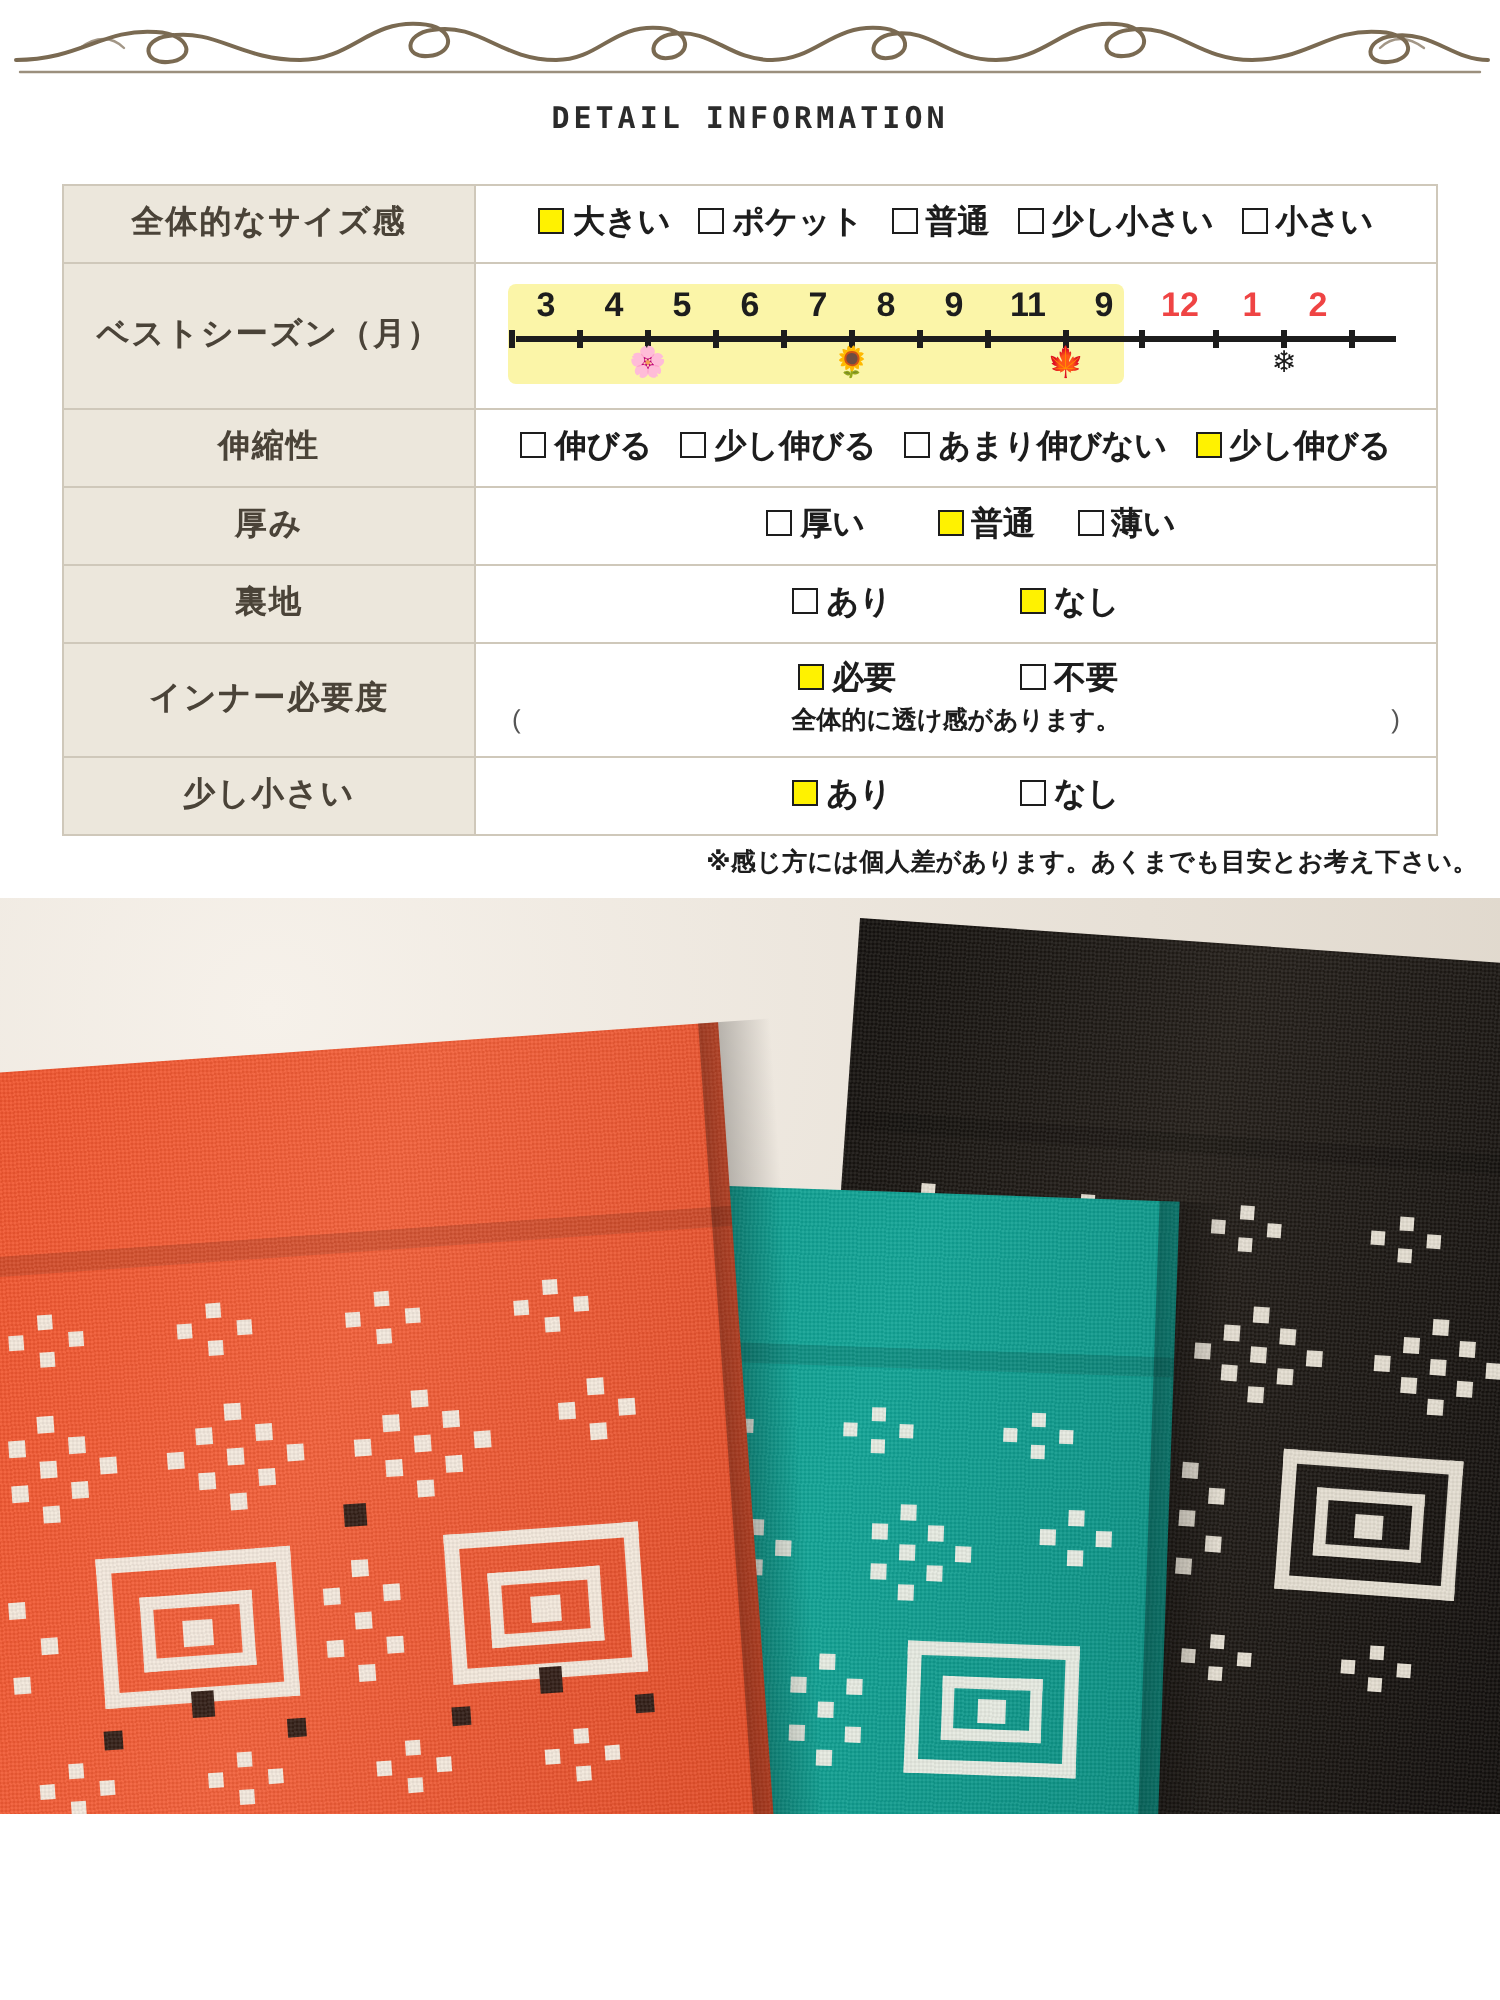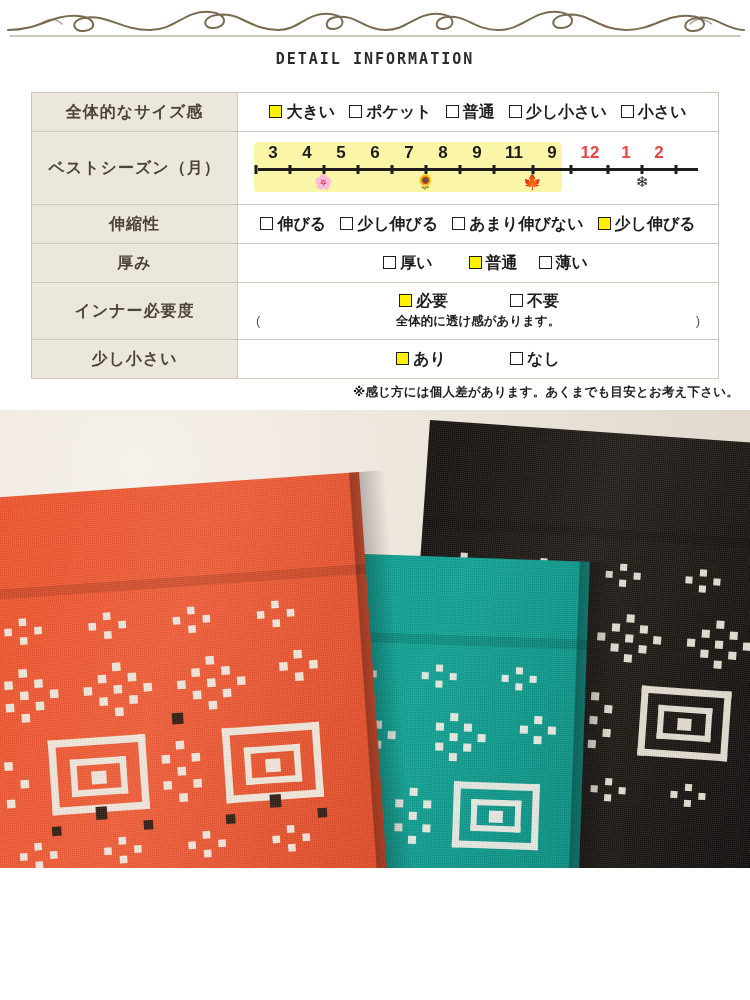--- a/index.html
+++ b/index.html
@@ -323,20 +323,26 @@
       </td>
     </tr>
 
     <tr>
       <td class="lbl">厚み</td>
       <td class="val">
         <span class="opt" style="margin:0 18px"><span class="box"></span><span>厚い</span></span><span class="opt" style="margin:0 18px"><span class="box on"></span><span>普通</span></span><span class="opt" style="margin:0 3px"><span class="box"></span><span>薄い</span></span>
       </td>
     </tr>
 
+    <tr>
+      <td class="lbl">裏地</td>
+      <td class="val">
+        <span class="opt" style="margin:0 32px"><span class="box"></span><span>あり</span></span><span class="opt" style="margin:0 32px"><span class="box on"></span><span>なし</span></span>
+      </td>
+    </tr>
 
 
     <tr>
       <td class="lbl">インナー必要度</td>
       <td class="val">
         <span class="opt" style="margin:0 32px"><span class="box on"></span><span>必要</span></span><span class="opt" style="margin:0 30px"><span class="box"></span><span>不要</span></span>
         <span class="inner-note">
           <span class="paren l">(</span>
           <span>全体的に透け感があります。</span>
           <span class="paren r">)</span>

